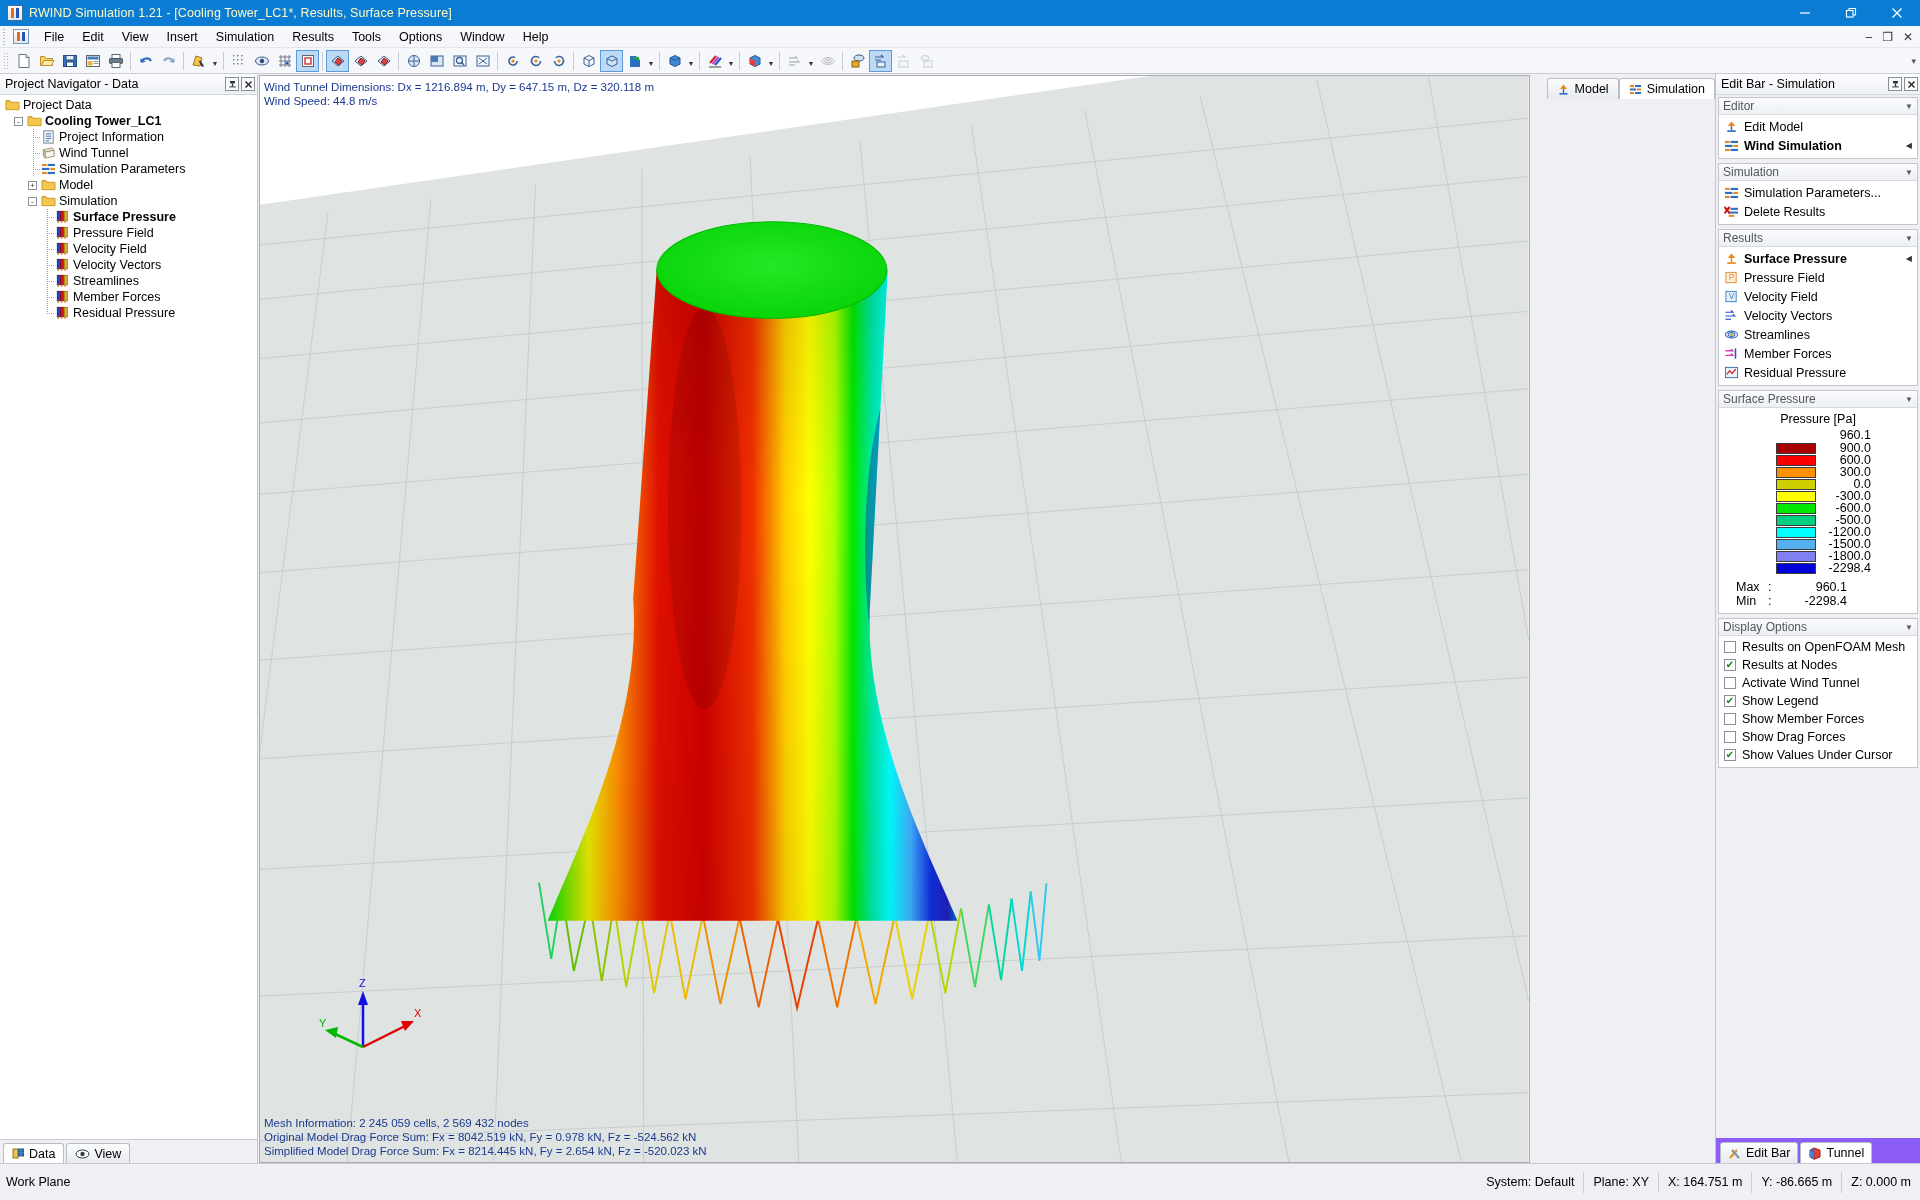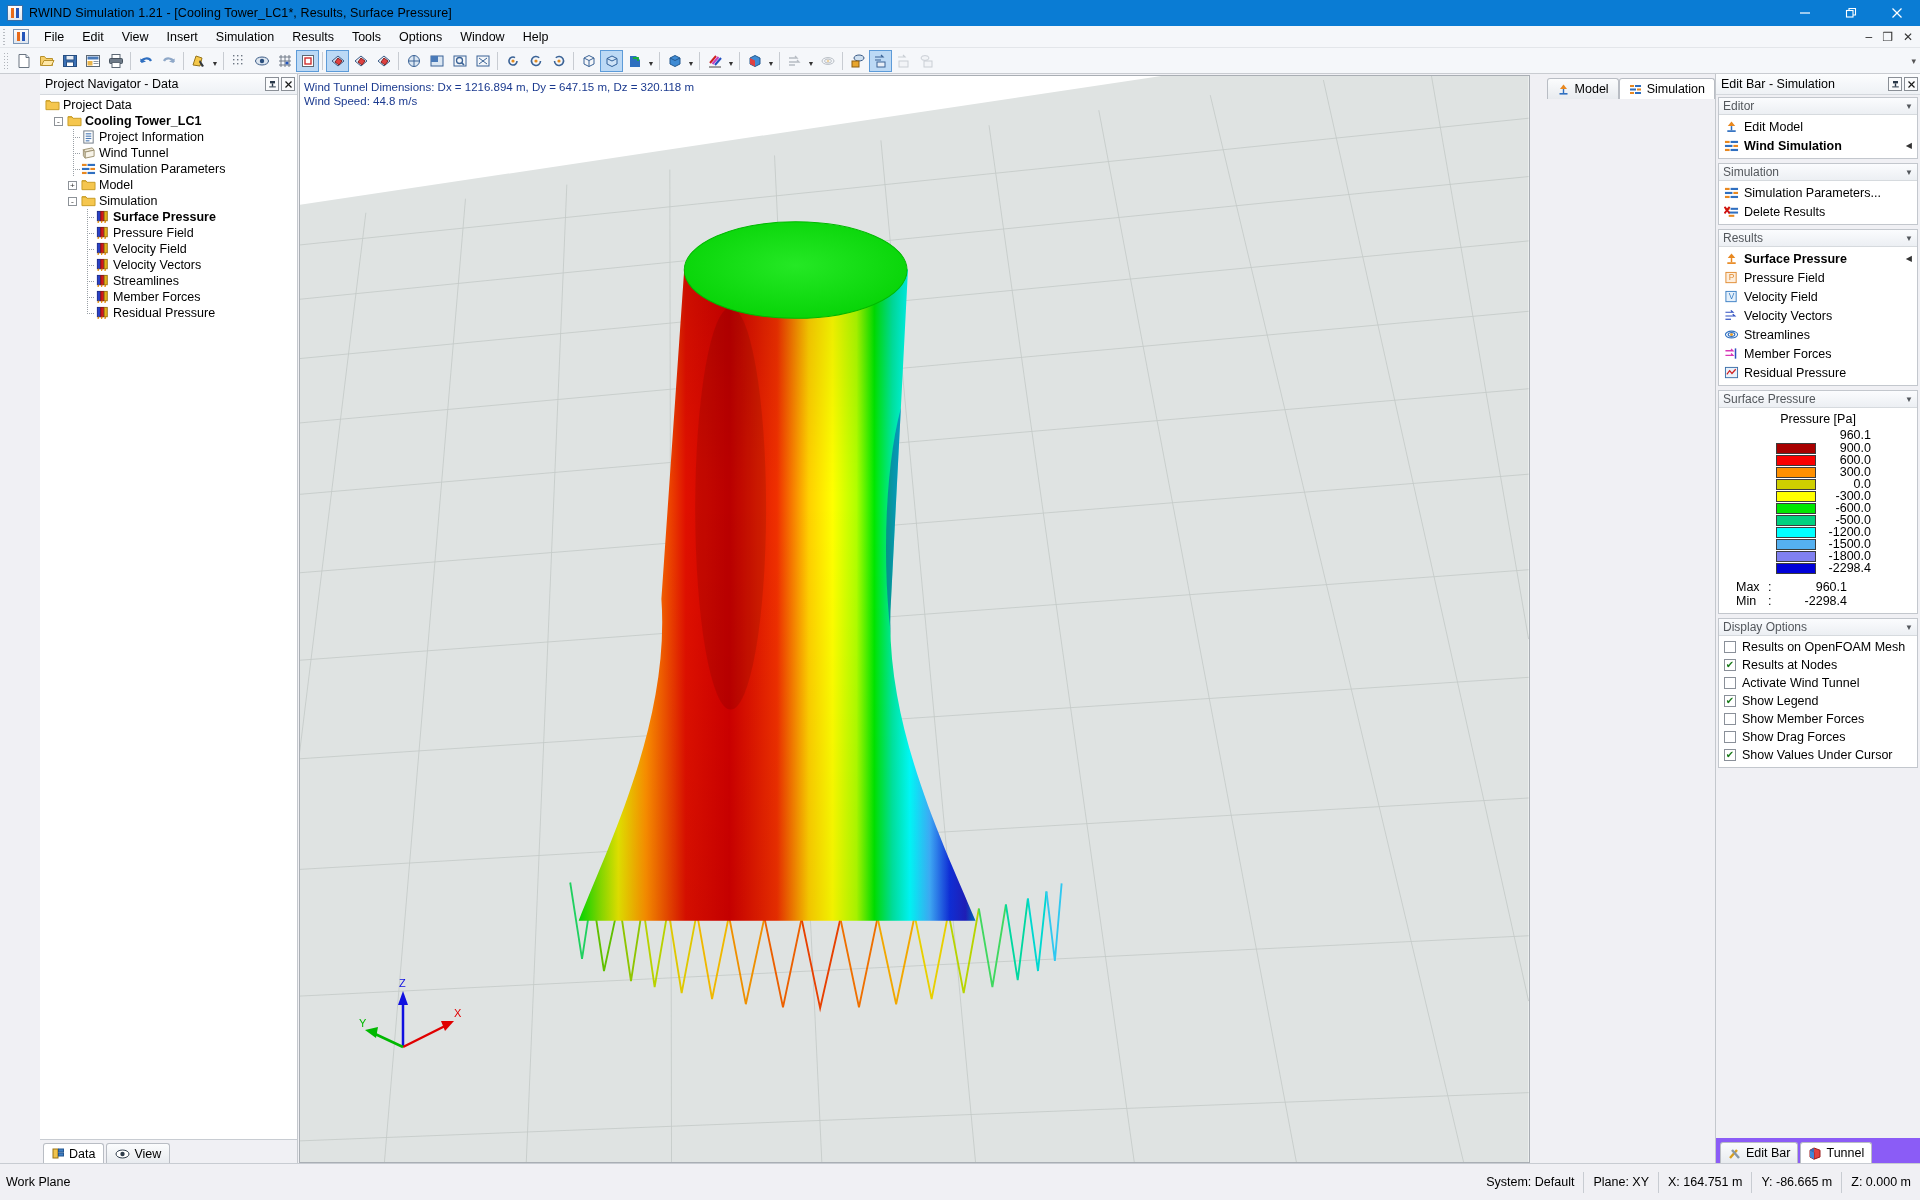--- a/index.html
+++ b/index.html
@@ -7,21 +7,21 @@
     width: 1920px; height: 1200px; overflow: hidden;
     font-family: "Liberation Sans", sans-serif;
     font-size: 12px; color: #000;
     background: #f0f0f0;
   }
   #app { width: 1920px; height: 1200px; display: flex; flex-direction: column;
          background: #f0f0f4; }
 
   
   .titlebar {
-    height: 26px; background: #0a7cd4; color: #000000;
+    height: 26px; background: #0a7cd4; color: #fef9c3;
     display: flex; align-items: center; flex: none;
   }
   .titlebar .tb-icon {
     width: 16px; height: 16px; margin: 0 6px 0 7px; flex: none;
     background: linear-gradient(#fdfdfd,#dfe6ef);
     border: 1px solid #3a6ea5; position: relative;
   }
   .titlebar .tb-icon::before, .titlebar .tb-icon::after {
     content:""; position: absolute; top: 2px; width: 3px; height: 10px;
   }
@@ -64,21 +64,21 @@
   .tbtn { width: 23px; height: 22px; display:flex; align-items:center; justify-content:center;
      position: relative; }
   .tbtn.active { background:#bcd9f5; border:1px solid #5d9bd8; }
   .tbtn.dis { opacity: .40; }
   .tarrow { width: 10px; height: 22px; display:flex; align-items:flex-end; justify-content:center;
      padding-bottom:5px; font-size: 7px; color:#333; }
   .tbtn svg { display:block; }
   .toolbar .t-right { margin-left:auto; font-size:9px; color:#555; padding-right:4px; }
 
   
-  .main { flex: 1; display: flex; min-height: 0; margin-left: 40px; }
+  .main { flex: 1; display: flex; min-height: 0; }
 
   
   .leftpanel { width: 258px; flex: none; display: flex; flex-direction: column;
       background: #f0f0f4; border-right: 1px solid #c4c8cd; }
   .panel-head { height: 21px; display:flex; align-items:center;
       background: linear-gradient(#fcfdfe,#eef1f5);
       border-bottom: 1px solid #d4d8dd; padding-left: 5px; font-size:12.5px; }
   .panel-head .ph-title { flex:1; }
   .ph-btn { width:14px; height:14px; border:1px solid #8a8f96; background:#fafbfc;
       margin-right:2px; display:flex; align-items:center; justify-content:center;
@@ -843,20 +843,25 @@
             <text x="44" y="10" font-family="Liberation Sans, sans-serif" font-size="11" fill="#1010e0">Z</text>
             <line x1="48" y1="70" x2="92" y2="48" stroke="#e00000" stroke-width="2.5"></line>
             <polygon points="99,44 86,44 90,54" fill="#e00000"></polygon>
             <text x="99" y="40" font-family="Liberation Sans, sans-serif" font-size="11" fill="#e00000">X</text>
             <line x1="48" y1="70" x2="18" y2="56" stroke="#00b800" stroke-width="2.5"></line>
             <polygon points="10,53 23,50 21,61" fill="#00b800"></polygon>
             <text x="4" y="50" font-family="Liberation Sans, sans-serif" font-size="11" fill="#00b800">Y</text>
           </svg>
         </div>
 
+        <div class="vp-bottominfo">
+          <div>Mesh Information: 2 245 059 cells, 2 569 432 nodes</div>
+          <div>Original Model Drag Force Sum: Fx = 8042.519 kN, Fy = 0.978 kN, Fz = -524.562 kN</div>
+          <div>Simplified Model Drag Force Sum: Fx = 8214.445 kN, Fy = 2.654 kN, Fz = -520.023 kN</div>
+        </div>
       </div>
 
       <div class="vtabs">
         <div class="vtab">
           <svg width="13" height="13" viewBox="0 0 13 13">
               <path d="M6.5 1.5 L3 6h7z" fill="#e88820"></path>
               <rect x="5.8" y="6" width="1.4" height="4" fill="#2f6fc0"></rect>
               <rect x="2.5" y="10" width="8" height="1.6" fill="#2f6fc0"></rect>
             </svg>
           <span>Model</span>

